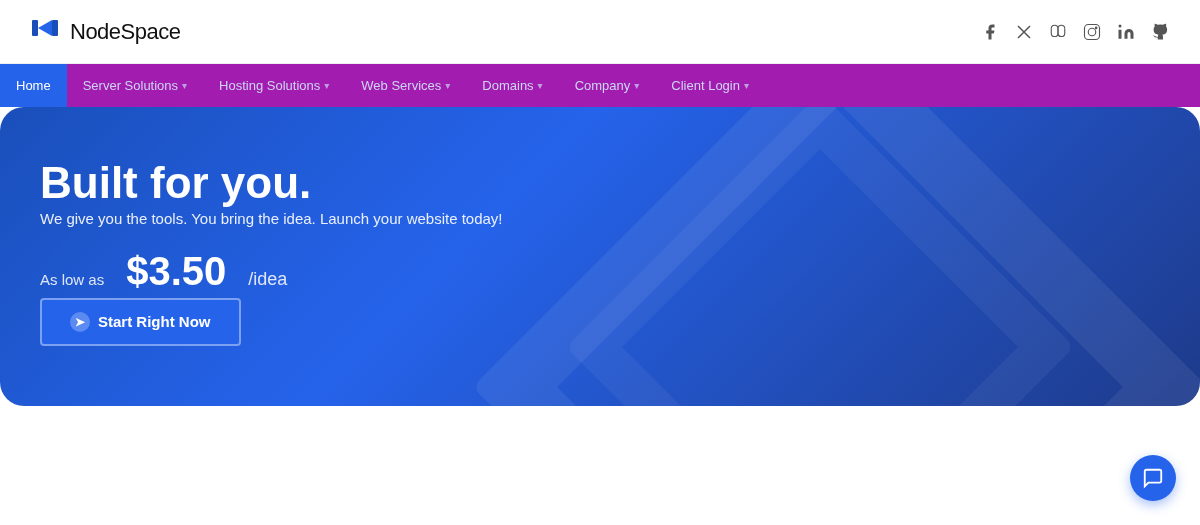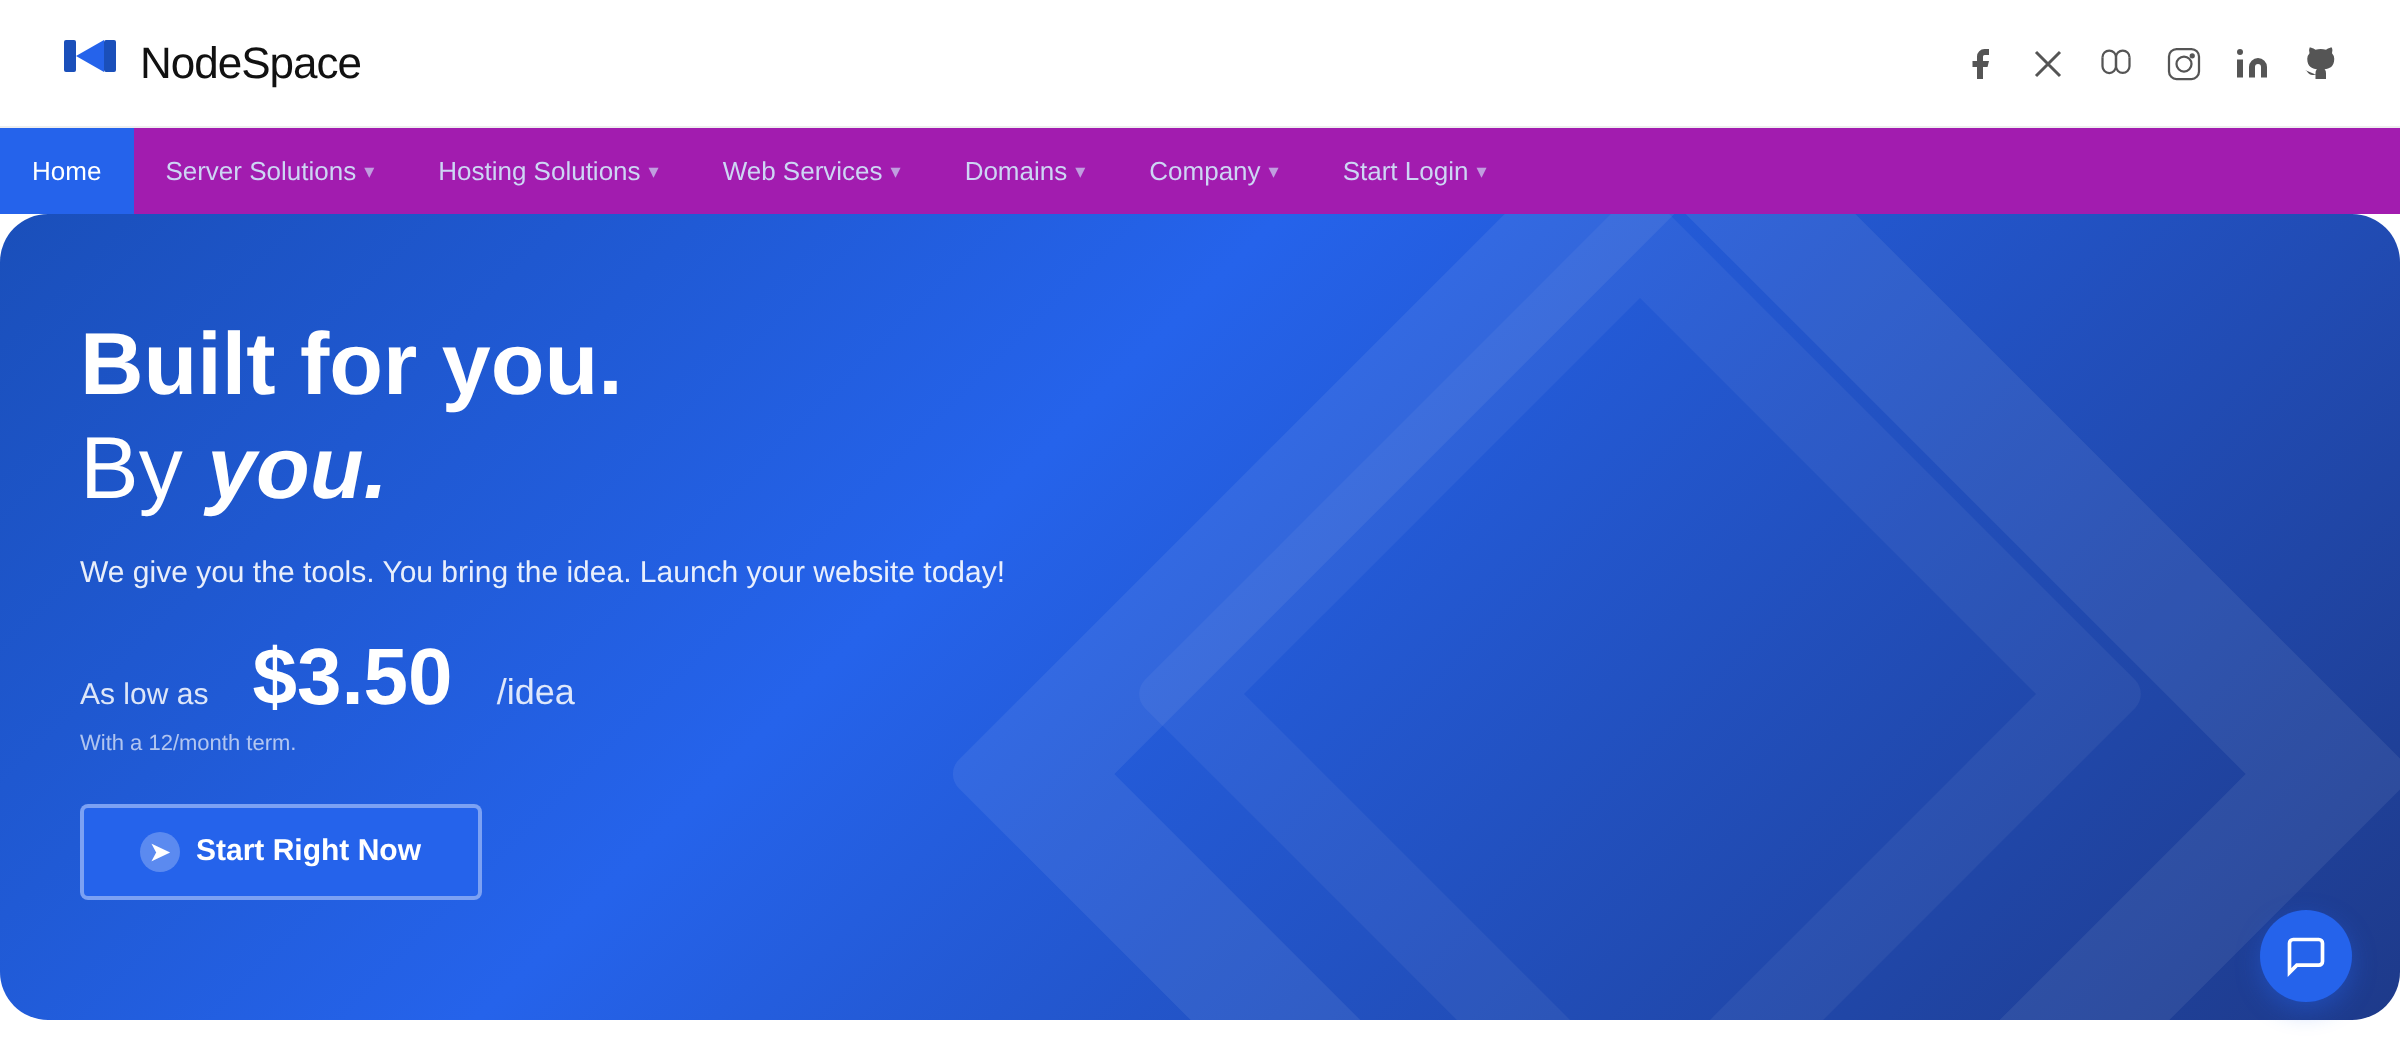--- a/index.html
+++ b/index.html
@@ -289,37 +289,33 @@
   </div>
   <div class="nav-item">
     <span>Domains</span>
     <span class="nav-chevron">▾</span>
   </div>
   <div class="nav-item">
     <span>Company</span>
     <span class="nav-chevron">▾</span>
   </div>
   <div class="nav-item">
-    <span>Start Login</span>
+    <span>Client Login</span>
     <span class="nav-chevron">▾</span>
   </div>
 </nav>
 
 <section class="hero">
   <div class="hero-title">Built for you.</div>
-  <div class="hero-title-line2">
-    <span>By </span><em>you.</em>
-  </div>
   <div class="hero-subtitle">We give you the tools. You bring the idea. Launch your website today!</div>
   <div class="hero-price">
     <span class="hero-price-prefix">As low as</span>
     <span class="hero-price-amount">$3.50</span>
     <span class="hero-price-suffix">/idea</span>
   </div>
-  <div class="hero-price-note">With a 12/month term.</div>
   <a class="hero-cta">
     <span class="cta-arrow">➤</span>
     <span>Start Right Now</span>
   </a>
 </section>
 
 <section class="welcome-section">
   
   
   

